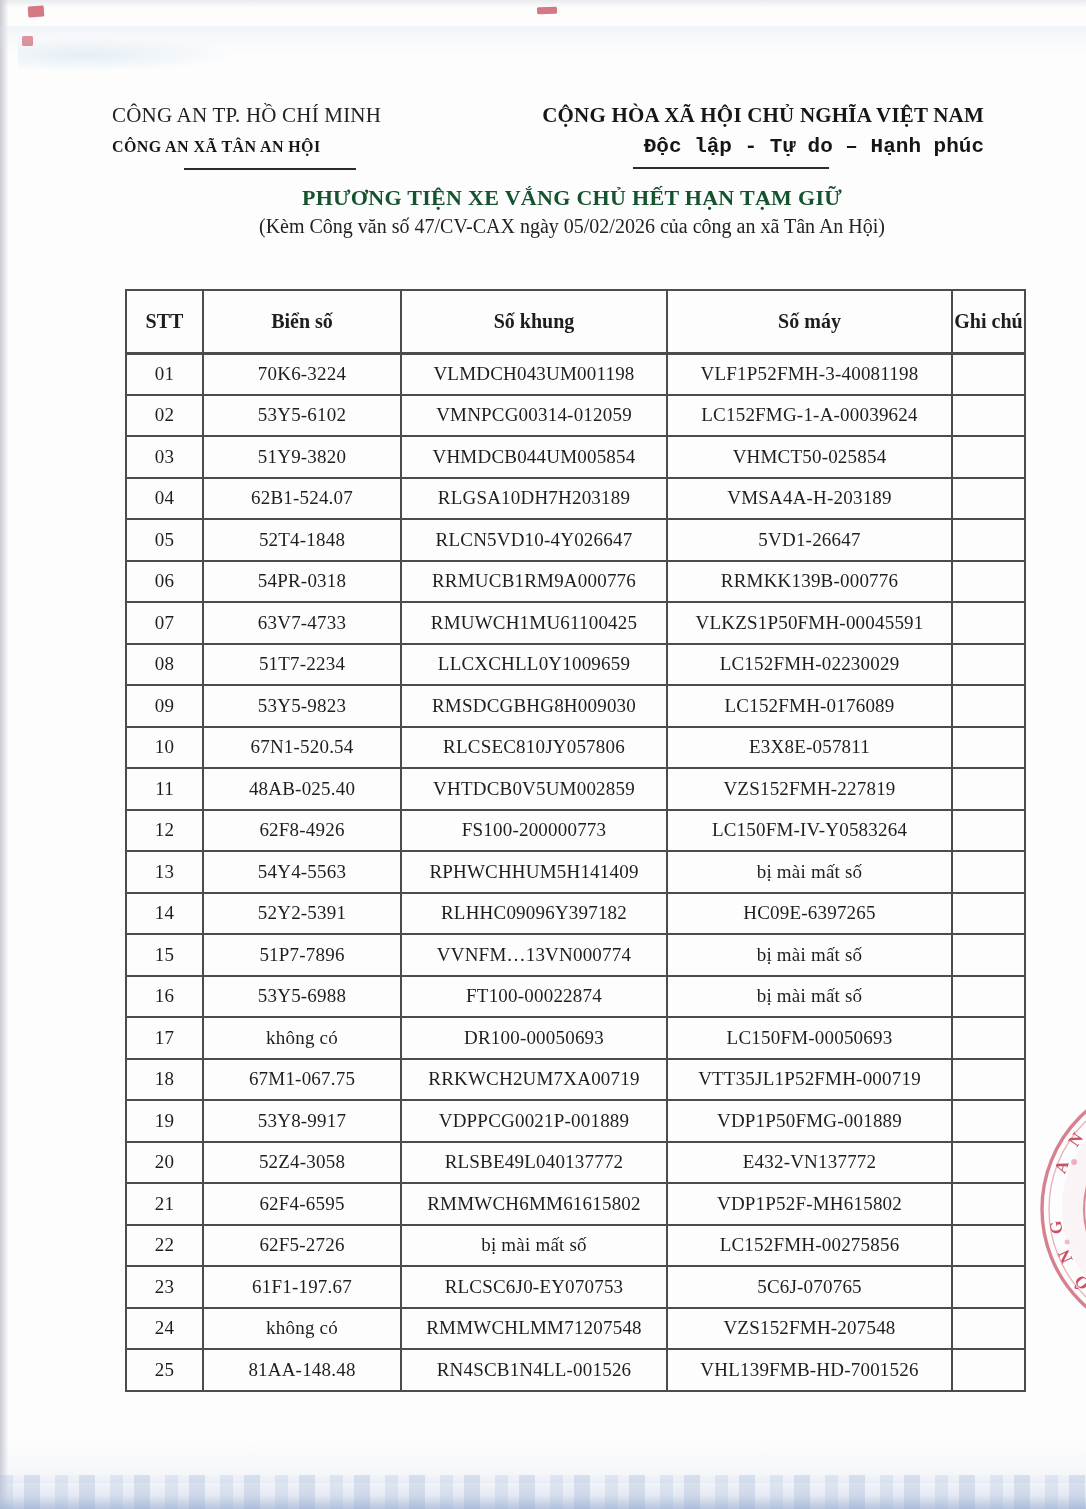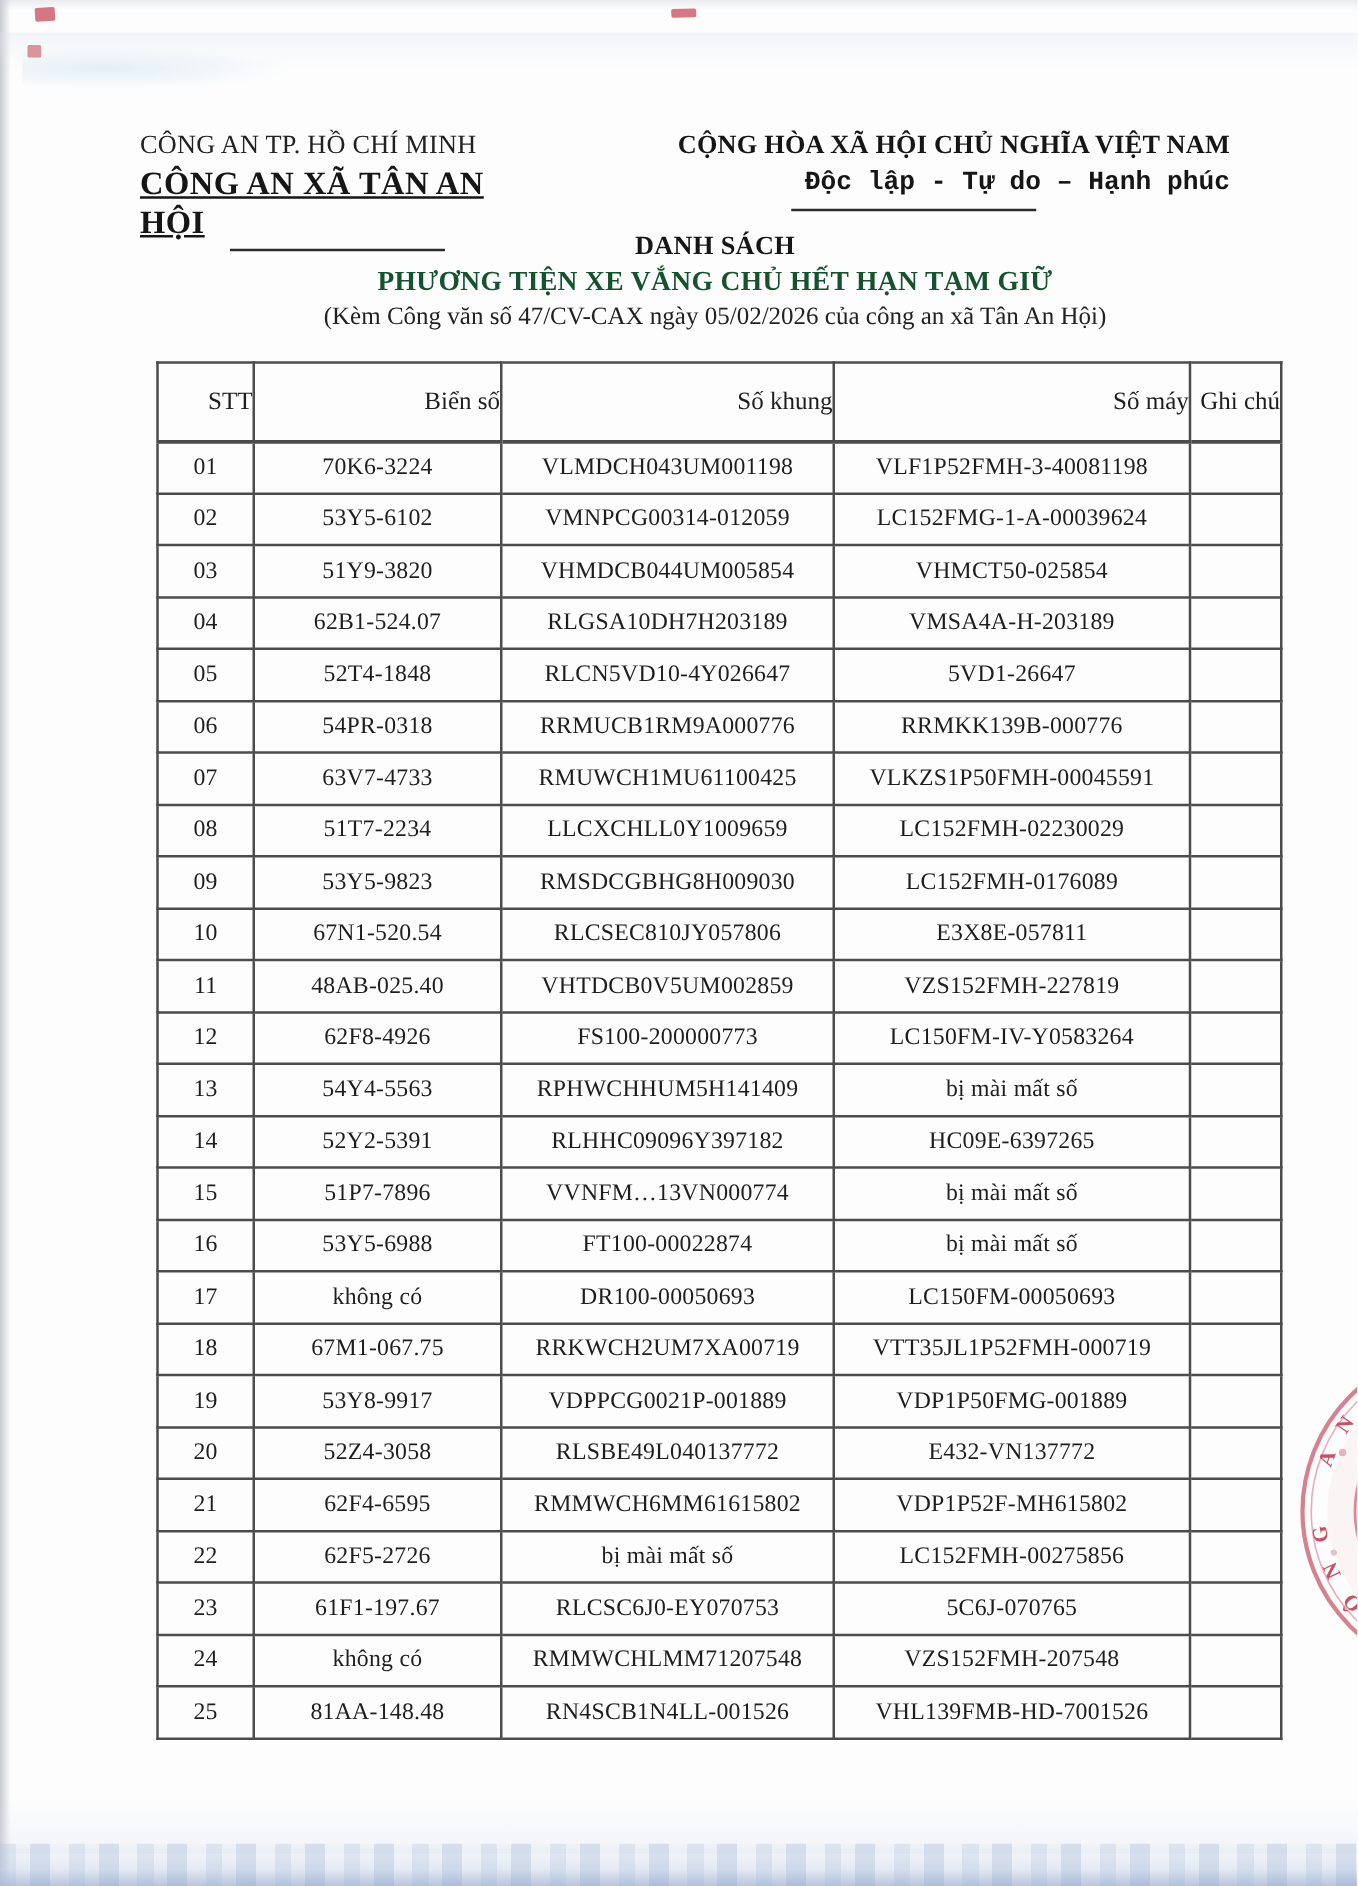--- a/index.html
+++ b/index.html
@@ -28,21 +28,21 @@
   .bottom-haze { position:absolute; left:0; right:0; bottom:26px; height:46px;
     background:linear-gradient(180deg, rgba(255,255,255,0), rgba(208,219,236,0.25)); }
   .speck { position:absolute; background:#c43f50; opacity:0.7; border-radius:1.5px; }
   .speck.s1 { left:28px; top:6px;  width:16px; height:11px; transform:rotate(-4deg); }
   .speck.s2 { left:22px; top:36px; width:11px; height:10px; opacity:0.55; }
   .speck.s3 { left:537px; top:7px; width:20px; height:7px;  transform:rotate(-2deg); }
 
   
   .issuer-block { position:absolute; left:112px; top:100px; width:316px; text-align:left; }
   .issuer-line1 { font-size:21px; letter-spacing:0.2px; line-height:31px; color:#222; }
-  .issuer-line2 { font-size:26px; font-weight:bold; letter-spacing:0.4px; line-height:31px; color:#161616;text-decoration:underline; }
+  .issuer-line2 { font-size:16px; font-weight:bold; letter-spacing:0.4px; line-height:31px; color:#161616; }
   .issuer-rule  { width:172px; border-top:2.5px solid #2c2c2c; margin:6px auto 0 auto; }
 
   .republic-block { position:absolute; left:478px; top:100px; width:506px; text-align:right; }
   .republic-line1 { font-size:21px; font-weight:bold; letter-spacing:0.2px; line-height:31px; color:#161616; }
   .republic-line2 { font-size:21px; font-weight:bold; line-height:31px; color:#161616;font-family:Liberation Mono, monospace; }
   .republic-rule  { width:196px; border-top:2.5px solid #2c2c2c; margin:5px auto 0 auto; }
 
   .title-block { position:absolute; left:132px; top:183px; width:880px; text-align:center; }
   .title-line1 { font-size:21px; font-weight:bold; letter-spacing:0.3px; line-height:27px; color:#161616; }
   .title-line2 { font-size:22px; font-weight:bold; letter-spacing:0.3px; line-height:29px; color:#14532d; }
@@ -50,21 +50,21 @@
 
   
   .table-wrap { position:absolute; left:125px; top:289px; width:899px; }
   table.doc-table { border-collapse:collapse; width:100%; table-layout:fixed; }
   .doc-table th, .doc-table td {
     border:2px solid #4c4c4c;
     text-align:center; vertical-align:middle;
     color:#1e1e1e;
     overflow:hidden; white-space:nowrap;
   }
-  .doc-table th { height:63px; font-size:20px; font-weight:normal; line-height:24px; white-space:normal;text-align:right; }
+  .doc-table th { height:63px; font-size:20px; font-weight:bold; line-height:24px; white-space:normal; }
   .doc-table td { height:41.5px; font-size:19px; letter-spacing:0.2px; }
   .doc-table thead th { border-bottom:3px solid #4c4c4c; }
 
   
   .stamp-svg { position:absolute; left:1022px; top:1102px; }
 </style>
 </head>
 <body>
 
 <div class="edge-top"></div>
@@ -83,21 +83,20 @@
   <div class="issuer-rule"></div>
 </div>
 
 <div class="republic-block">
   <div class="republic-line1">CỘNG HÒA XÃ HỘI CHỦ NGHĨA VIỆT NAM</div>
   <div class="republic-line2">Độc lập - Tự do – Hạnh phúc</div>
   <div class="republic-rule"></div>
 </div>
 
 <div class="title-block">
-  <div class="title-line1">DANH SÁCH</div>
   <div class="title-line2">PHƯƠNG TIỆN XE VẮNG CHỦ HẾT HẠN TẠM GIỮ</div>
   <div class="doc-subtitle">(Kèm Công văn số 47/CV-CAX ngày 05/02/2026 của công an xã Tân An Hội)</div>
 </div>
 
 <div class="table-wrap">
   <table class="doc-table">
     <colgroup>
       <col style="width:77px">
         <col style="width:198px">
         <col style="width:266px">

